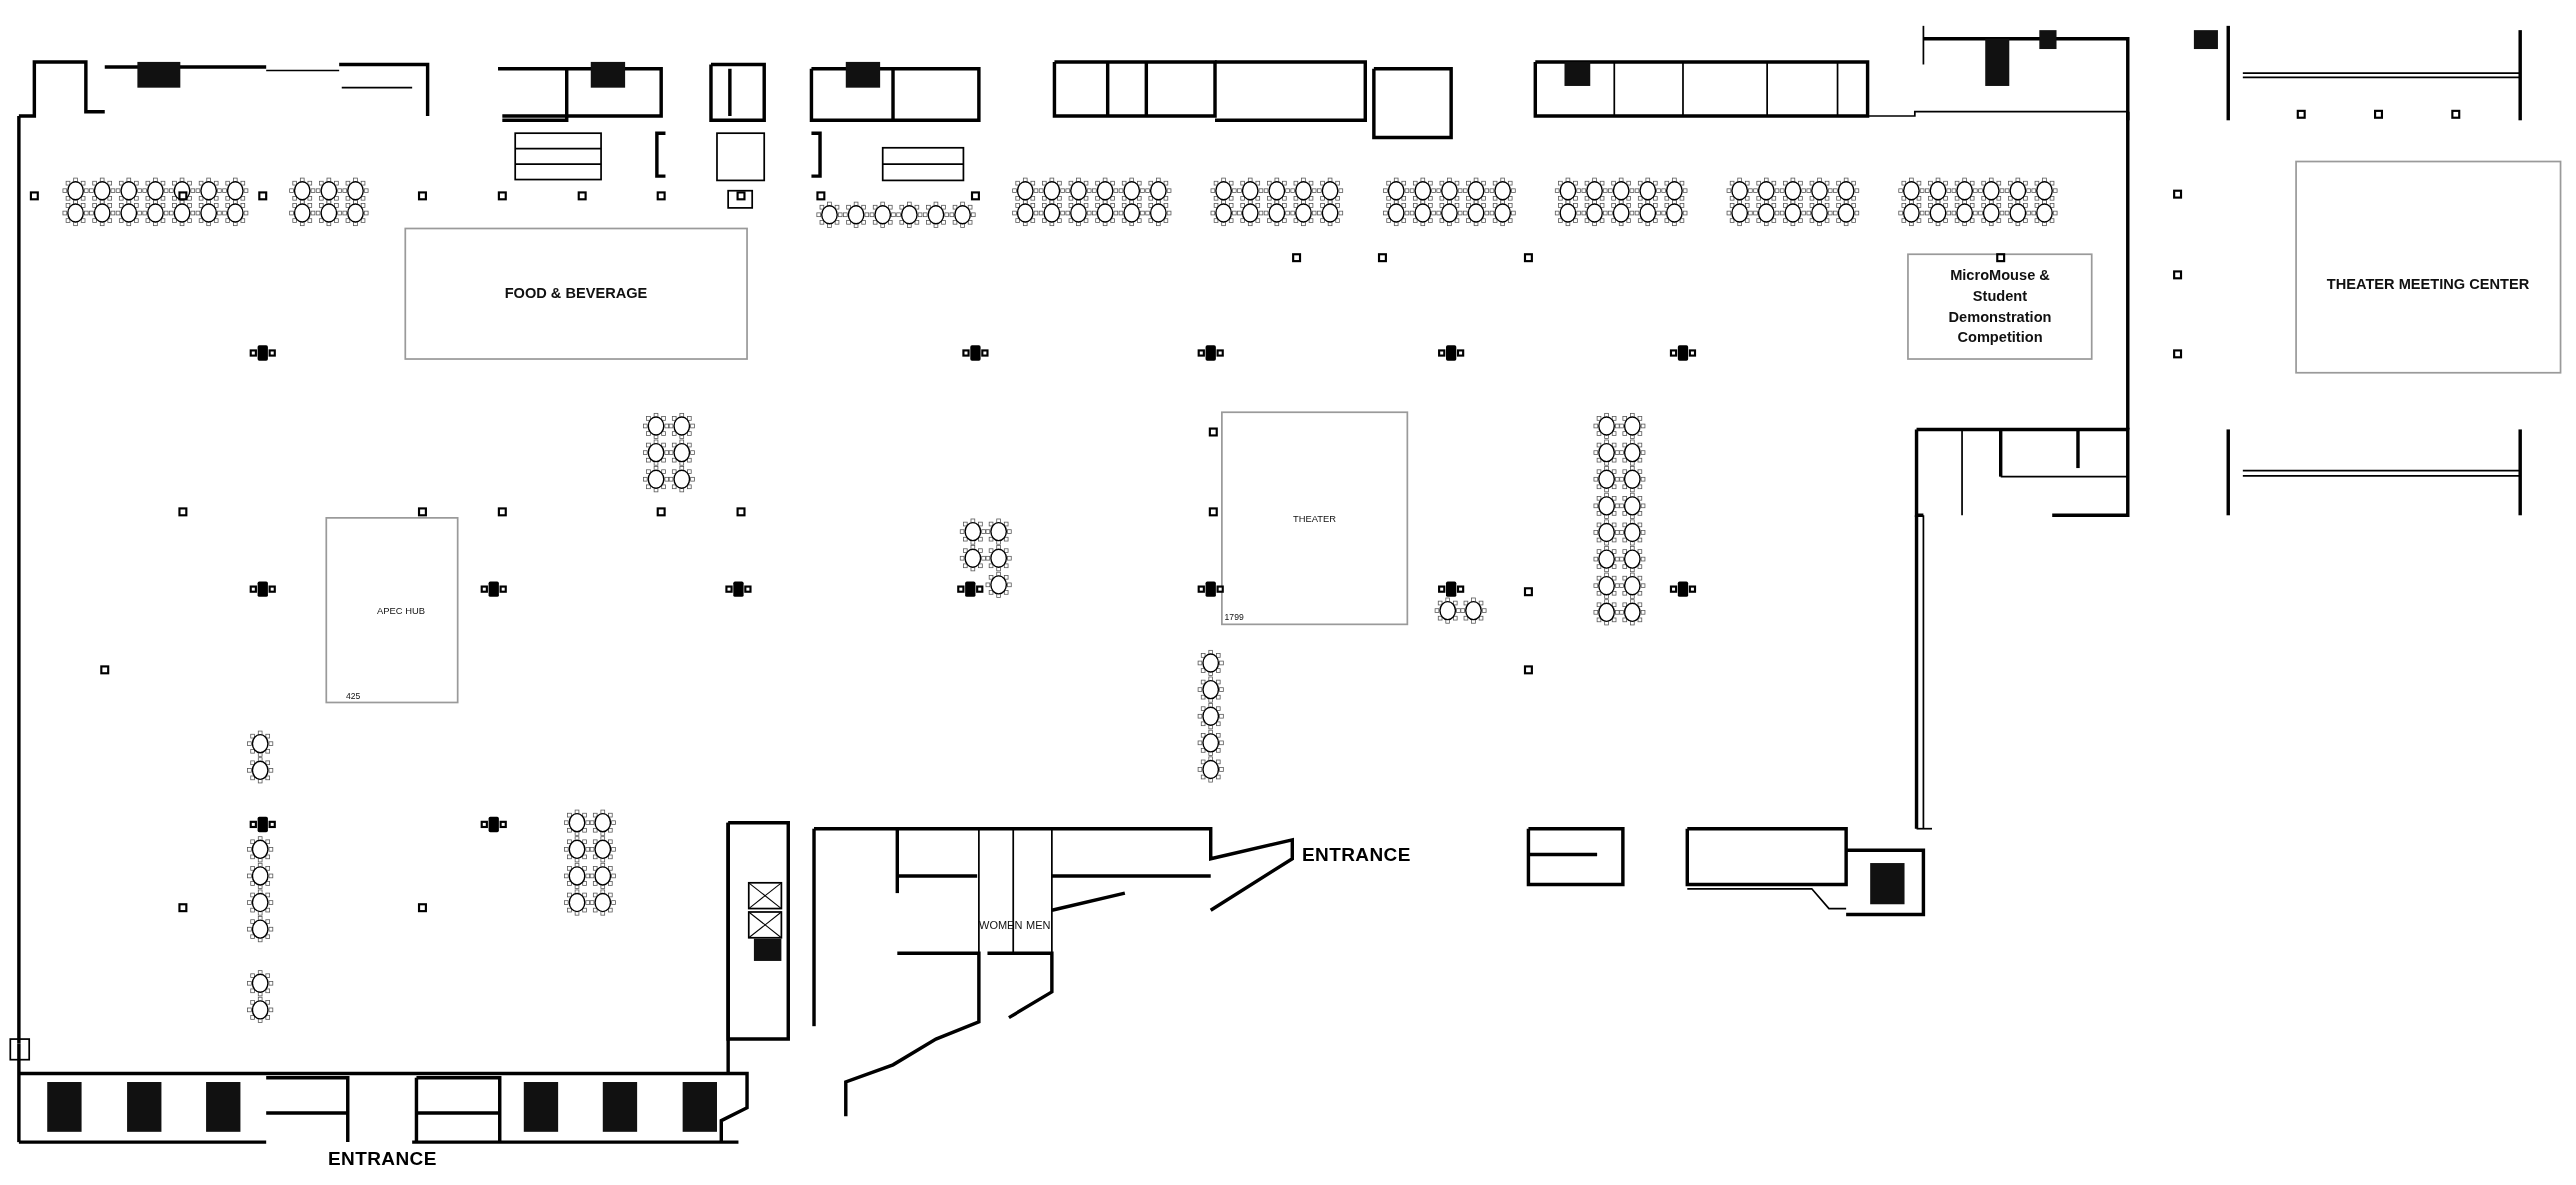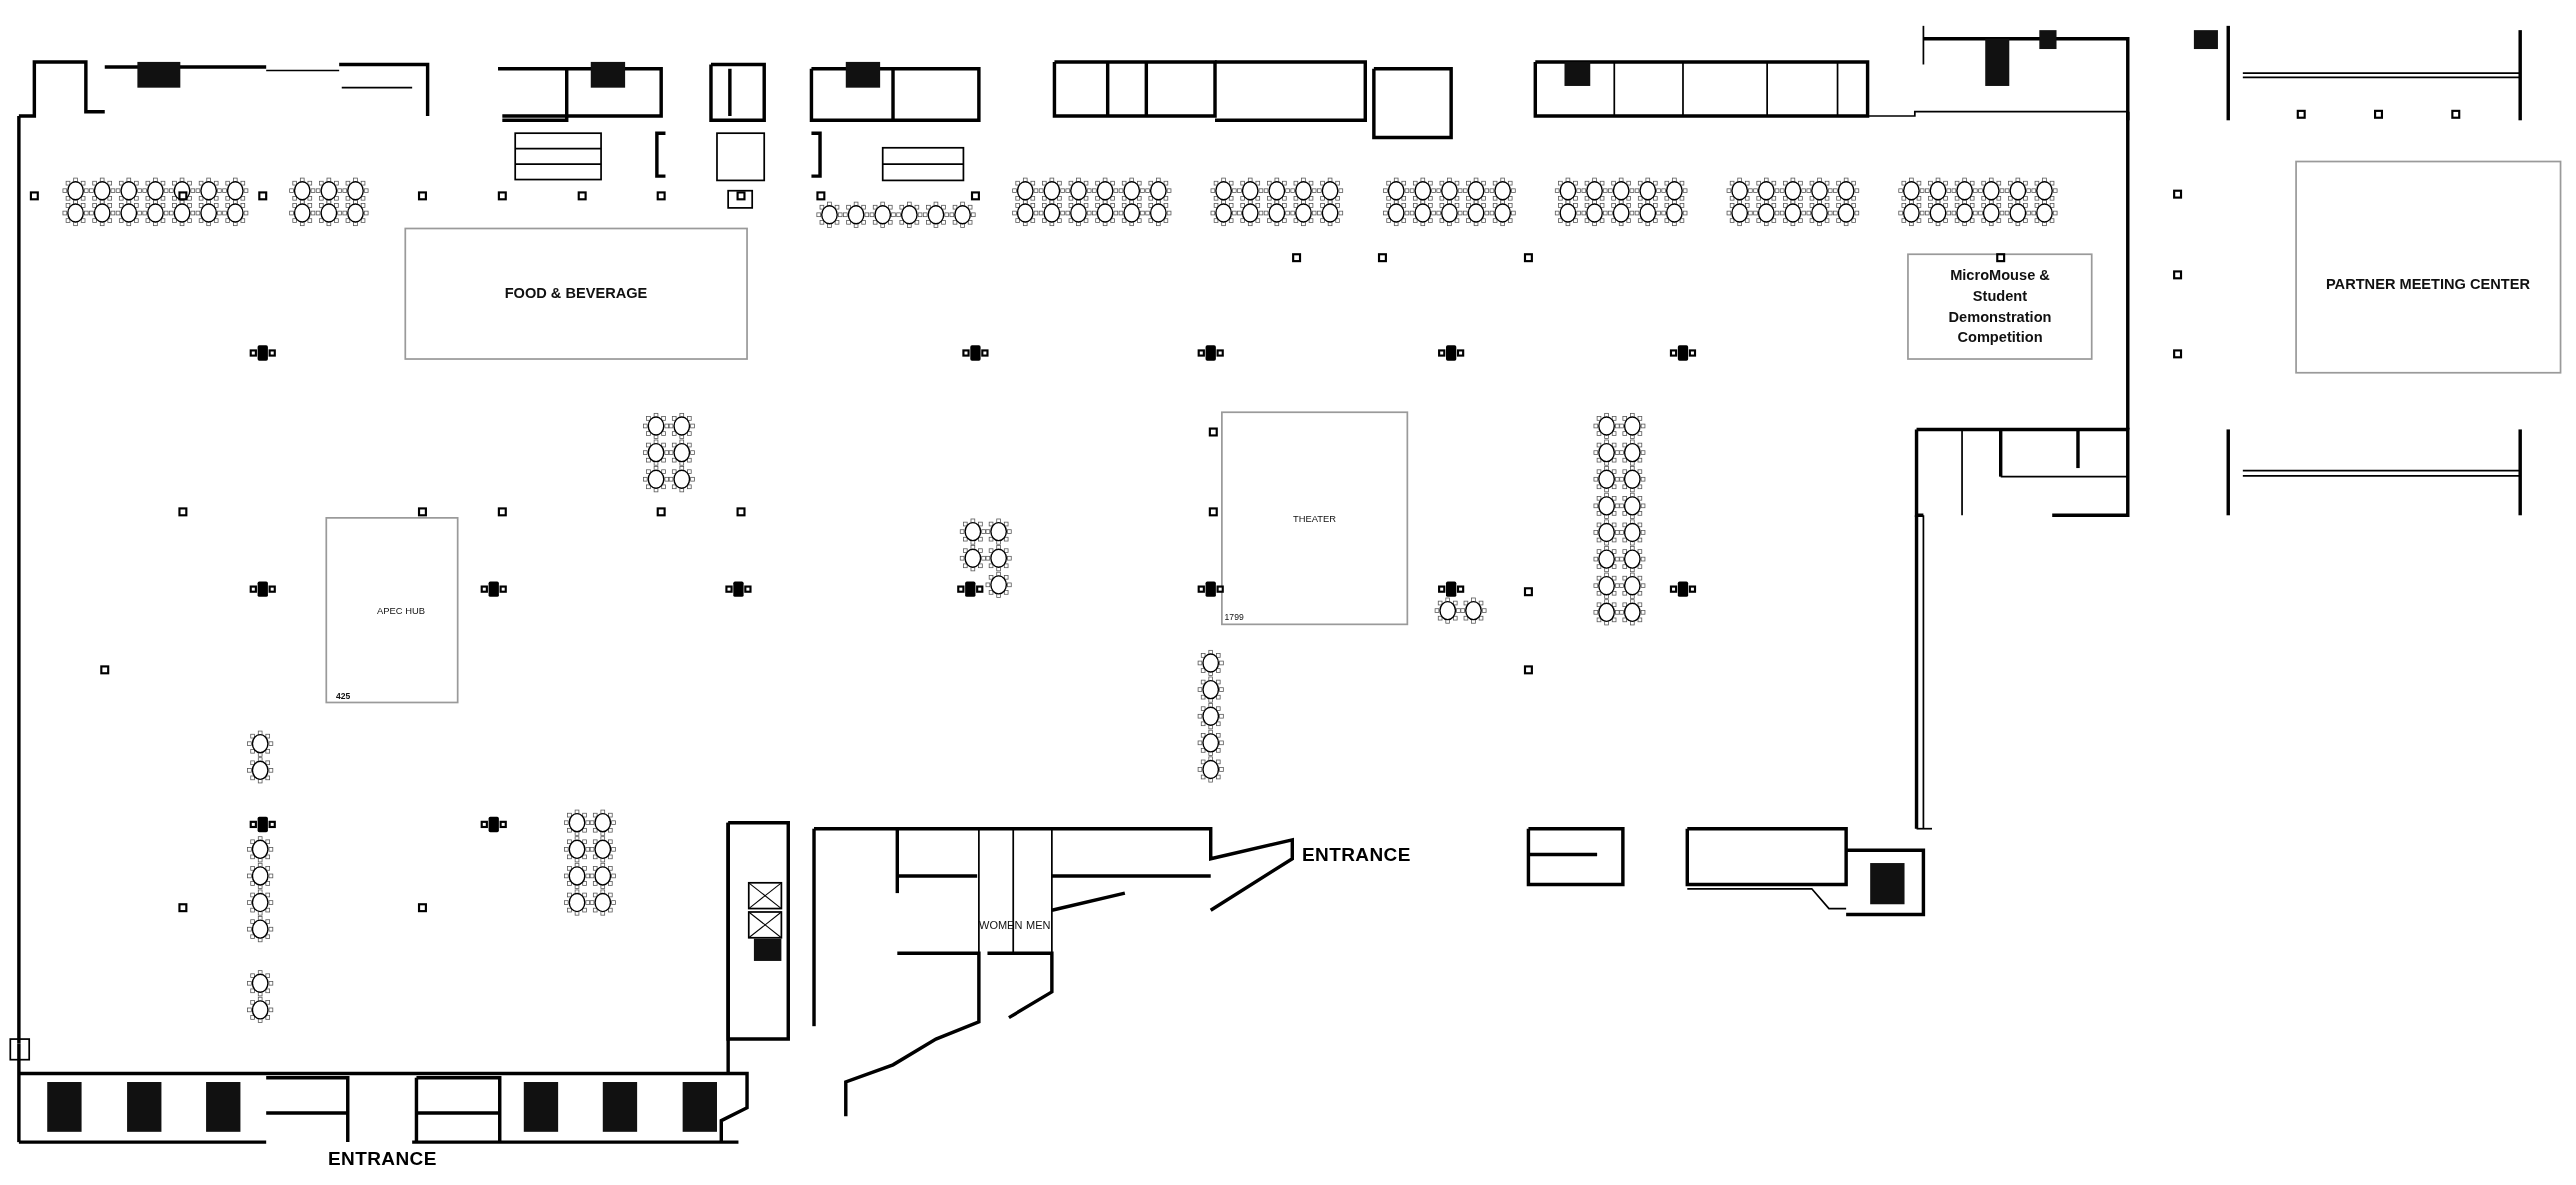--- a/index.html
+++ b/index.html
@@ -1849,31 +1849,31 @@
 
 <div class="booth-label lbl-bold" style="left:405px;top:228px;width:342px;height:131px;">
   <span>FOOD &amp; BEVERAGE</span>
 </div>
 
 <div class="booth-label lbl-bold" style="left:1908px;top:254px;width:184px;height:105px;padding:0 23px;box-sizing:border-box;">
   <span>MicroMouse &amp; Student Demonstration Competition</span>
 </div>
 
 <div class="booth-label lbl-bold" style="left:2296px;top:161px;width:264px;height:134px;align-items:flex-end;">
-  <span>PARTNER MEETING CENTER</span>
+  <span>THEATER MEETING CENTER</span>
 </div>
 
 <div class="booth-label lbl-small" style="left:1222px;top:412px;width:185px;height:212px;">
   <span>THEATER</span>
   <span class="booth-num" style="left:2.6px;bottom:1.7px;">1799</span>
 </div>
 
 <div class="booth-label lbl-small" style="left:326px;top:518px;width:150px;height:185px;">
   <span>APEC HUB</span>
-  <span class="booth-num" style="left:10px;bottom:1.7px;font-weight:bold;">425</span>
+  <span class="booth-num" style="left:20px;bottom:1.7px;">425</span>
 </div>
 
 <span class="room-lbl" style="left:979px;top:893px;">WOMEN</span>
 <span class="room-lbl" style="left:1026px;top:893px;">MEN</span>
 
 <span class="entrance" style="left:328px;top:1148px;">ENTRANCE</span>
 <span class="entrance" style="left:1302px;top:844px;">ENTRANCE</span>
 
 
 </body></html>

